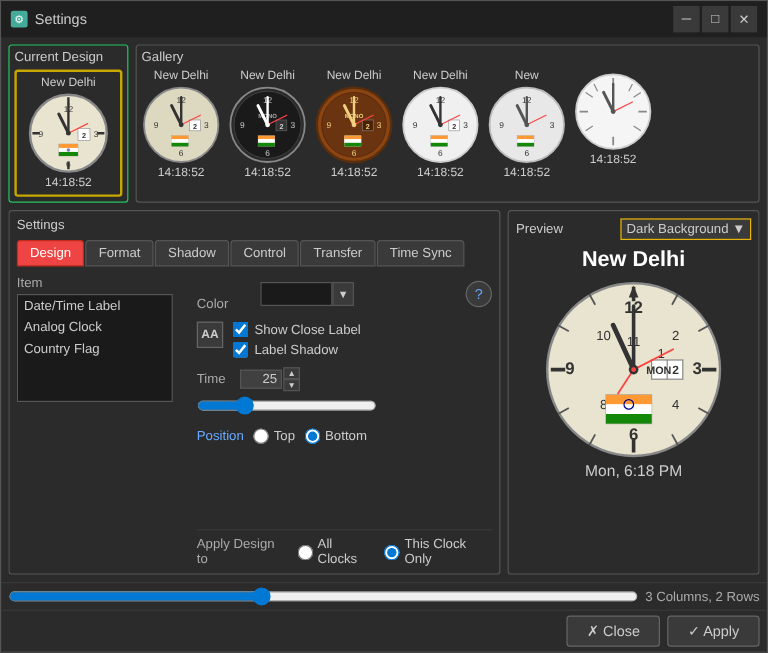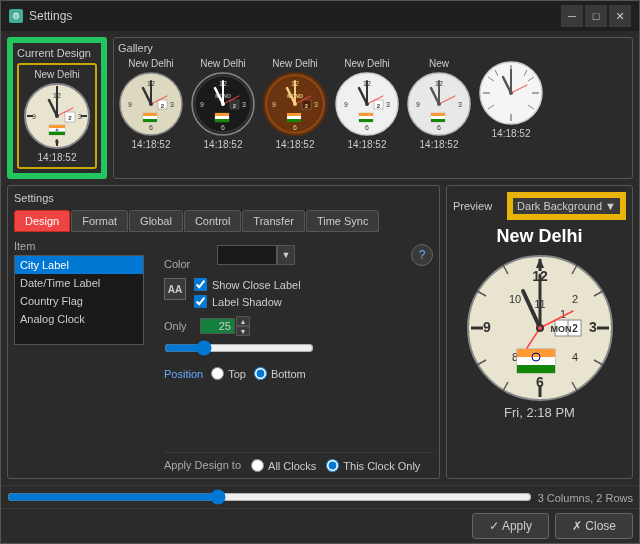--- a/index.html
+++ b/index.html
@@ -70,21 +70,21 @@
       padding: 6px;
       gap: 6px;
       overflow: hidden;
     }
     .top-row {
       display: flex;
       gap: 6px;
       flex-shrink: 0;
     }
     .current-design-box {
-      border: 6px solid #22c55e;
+      border: 1px solid #22c55e;
       border-radius: 3px;
       padding: 4px;
       width: 100px;
     }
     .current-design-box .section-title {
       font-size: 11px;
       color: #ccc;
       margin-bottom: 4px;
     }
     .current-clock-wrapper {
@@ -280,21 +280,21 @@
       justify-content: center;
     }
     .size-row {
       display: flex;
       align-items: center;
       gap: 6px;
     }
     .size-label { font-size: 11px; color: #aaa; width: 30px; }
     .size-input {
       width: 35px;
-      background: #15803d;
+      background: #404040;
       border: 1px solid #555;
       color: #ccc;
       font-size: 11px;
       padding: 1px 3px;
       text-align: right;
     }
     .size-spinner {
       display: flex;
       flex-direction: column;
       width: 14px;
@@ -334,21 +334,21 @@
       display: flex;
       align-items: flex-start;
       gap: 10px;
       margin-top: auto;
       padding-top: 6px;
       border-top: 1px solid #3a3a3a;
       font-size: 11px;
       color: #aaa;
     }
     .preview-panel {
-      width: 187px;
+      width: 210px;
       border: 1px solid #555;
       border-radius: 3px;
       padding: 6px;
       display: flex;
       flex-direction: column;
       align-items: center;
       flex-shrink: 0;
     }
     .preview-header {
       display: flex;
@@ -356,21 +356,21 @@
       justify-content: space-between;
       width: 100%;
       margin-bottom: 6px;
     }
     .preview-title {
       font-size: 11px;
       color: #ccc;
     }
     .bg-dropdown {
       background: #3a3a3a;
-      border: 6px solid #eab308;
+      border: 1px solid #eab308;
       color: #ccc;
       font-size: 11px;
       padding: 2px 4px;
       cursor: pointer;
       display: flex;
       align-items: center;
       gap: 3px;
     }
     .preview-city {
       font-size: 18px;
@@ -644,35 +644,34 @@
     </div>
 
     <div class="bottom-row">
 
       <div class="settings-panel">
         <div class="section-title">Settings</div>
 
         <div class="tabs">
           <button class="tab active">Design</button>
           <button class="tab">Format</button>
-          <button class="tab">Global</button>
+          <button class="tab">Shadow</button>
           <button class="tab">Control</button>
           <button class="tab">Transfer</button>
           <button class="tab">Time Sync</button>
         </div>
 
         <div class="settings-content">
 
           <div class="item-list-box">
             <label>Item</label>
             <ul class="item-list">
-              <li class="selected">City Label</li>
               <li>Date/Time Label</li>
+              <li>Analog Clock</li>
               <li>Country Flag</li>
-              <li>Analog Clock</li>
             </ul>
           </div>
 
           <div class="design-controls">
 
             <div style="display:flex;align-items:center;justify-content:space-between;">
               <div class="control-row">
                 <span class="control-label">Color</span>
                 <div style="display:flex;align-items:stretch;">
                   <div class="color-swatch"></div>
@@ -691,21 +690,21 @@
                 </label>
                 <label class="checkbox-row">
                   <input type="checkbox" checked="" style="">
                   <span>Label Shadow</span>
                 </label>
               </div>
             </div>
 
             <div>
               <div class="size-row">
-                <span class="size-label">Only</span>
+                <span class="size-label">Time</span>
                 <div style="display:flex;align-items:center;gap:1px;">
                   <input type="text" class="size-input" value="25" style="">
                   <div class="size-spinner">
                     <button class="spin-btn">▲</button>
                     <button class="spin-btn">▼</button>
                   </div>
                 </div>
               </div>
               <input type="range" class="size-slider" min="1" max="100" value="25" style="margin-top: 4px; width: 150px;">
             </div>
@@ -790,29 +789,29 @@
 
           <line x1="75" y1="75" x2="75" y2="22" stroke="#333" stroke-width="3" stroke-linecap="round"></line>
 
           <line x1="75" y1="75" x2="108" y2="58" stroke="#f44" stroke-width="1.5" stroke-linecap="round"></line>
           <line x1="75" y1="75" x2="62" y2="95" stroke="#f44" stroke-width="1.5" stroke-linecap="round"></line>
           <circle cx="75" cy="75" r="4" fill="#333"></circle>
           <circle cx="75" cy="75" r="2" fill="#f44"></circle>
 
           <polygon points="75,5 71,15 79,15" fill="#333"></polygon>
         </svg>
-        <span class="preview-datetime">Fri, 2:18 PM</span>
+        <span class="preview-datetime">Mon, 6:18 PM</span>
       </div>
     </div>
 
   </div>
 
   <div class="scrollbar-row">
     <input type="range" class="h-slider" min="0" max="100" value="40" style="">
     <span class="col-row-label">3 Columns, 2 Rows</span>
   </div>
 
   <div class="action-row">
+    <button class="action-btn btn-close">✗ Close</button>
     <button class="action-btn btn-apply">✓ Apply</button>
-    <button class="action-btn btn-close">✗ Close</button>
   </div>
 
 </div>
 
 </body></html>

